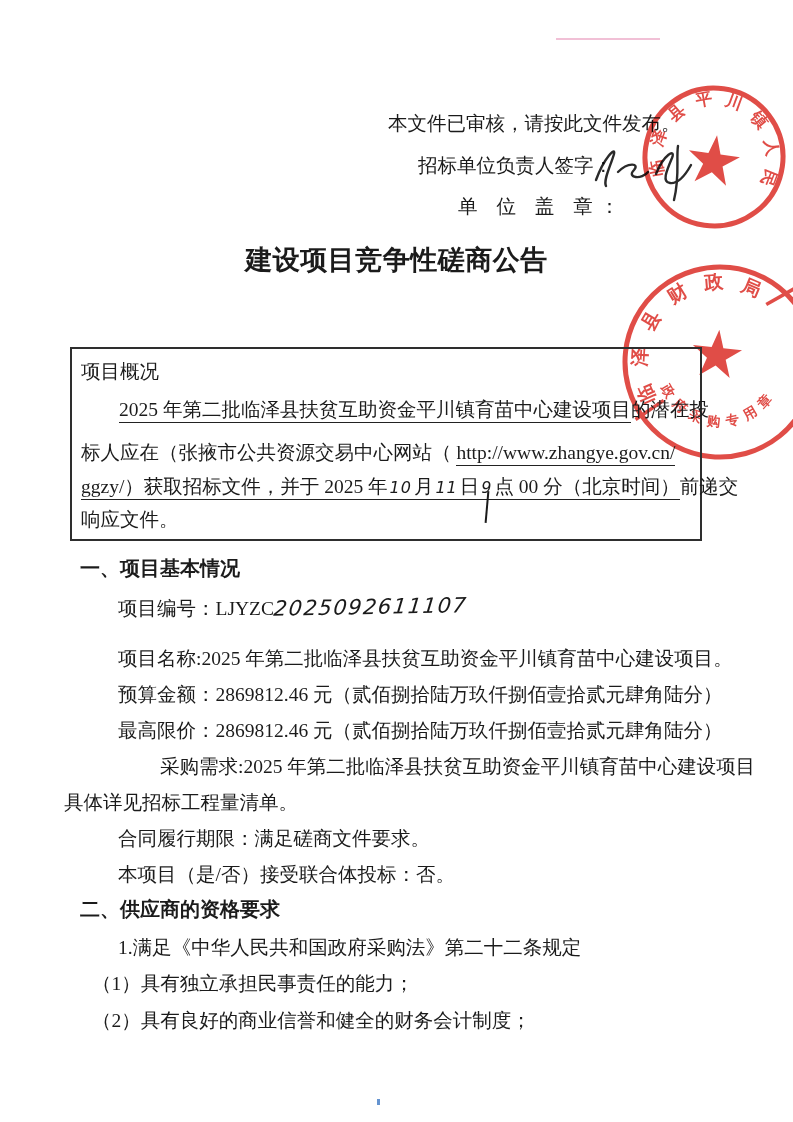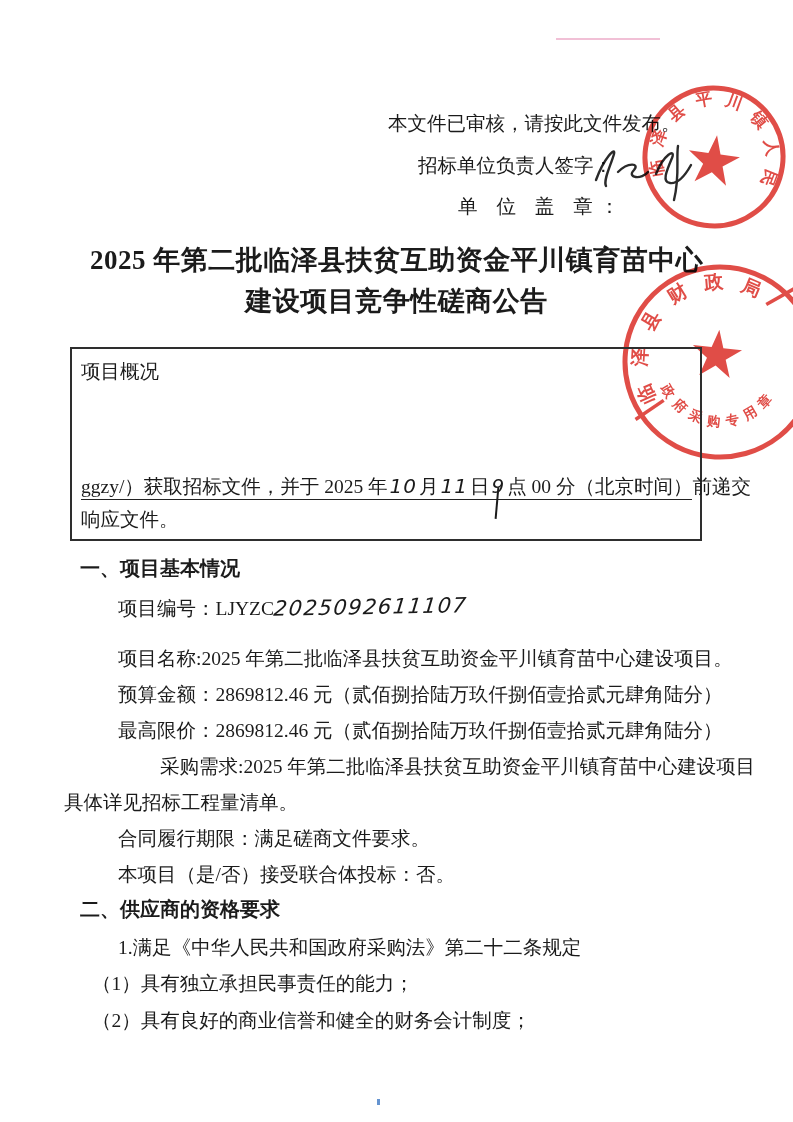--- a/index.html
+++ b/index.html
@@ -20,21 +20,21 @@
   .pl{position:absolute;left:9px;white-space:nowrap;}
   .u{border-bottom:1.6px solid #222;padding-bottom:2px;}
   
   .body-area{position:absolute;left:64px;top:0;width:720px;}
   .bl{position:absolute;font-size:19.5px;line-height:25px;white-space:nowrap;}
   .bold{font-weight:bold;font-size:20px;}
   
   .hand{font-family:"DejaVu Sans",sans-serif;font-style:italic;color:#1a1a1a;}
   .hand-num{display:inline-block;font-size:21px;transform:skewX(-7deg) rotate(-1deg);
     letter-spacing:1.5px;position:relative;top:-1px;}
-  .hand-date{font-size:20px;padding:0 2px;letter-spacing:1px;}
+  .hand-date{font-size:16px;padding:0 2px;letter-spacing:1px;}
   .hand-nine{position:relative;display:inline-block;}
   .hand-nine::after{content:"";position:absolute;left:7px;top:13px;width:2px;height:32px;
     background:#1b1b1b;transform:rotate(5deg);}
   
   .seal{position:absolute;mix-blend-mode:multiply;}
   .pink-line{position:absolute;left:556px;top:38px;width:104px;height:2px;
     background:#efb9d2;opacity:.9;}
   .blue-dot{position:absolute;left:377px;top:1099px;width:3px;height:6px;
     background:#3f79c4;opacity:.8;}
 </style>
@@ -66,21 +66,20 @@
       <defs>
         <path id="townArc" d="M 30.1,105.5 A 53,53 0 1 1 121.9,105.5" fill="none"></path>
       </defs>
       <text font-size="16.5" fill="#dd3a34" font-family="Liberation Serif, serif" font-weight="bold">
         <textPath href="#townArc" startOffset="2" textLength="268">临泽县平川镇人民政府</textPath>
       </text>
     </g>
   </svg>
 
   <div class="doc-title" style="top:240px;">
-    <div>2025 年第二批临泽县扶贫互助资金平川镇育苗中心</div>
     <div>建设项目竞争性磋商公告</div>
   </div>
 
   <svg class="seal" style="left:612px;top:256px;" width="181" height="214" viewBox="0 0 181 214">
     <g transform="rotate(6 108 106)" opacity="0.9">
       <circle cx="108" cy="106" r="95" fill="none" stroke="#dd3a34" stroke-width="5"></circle>
       <polygon transform="translate(104,100)" fill="#dd3a34" points="0,-26 5.9,-8 24.7,-8 9.4,3.1 15.3,21 0,9.9 -15.3,21 -9.4,3.1 -24.7,-8 -5.9,-8"></polygon>
       <line x1="148" y1="44" x2="176" y2="24" stroke="#dd3a34" stroke-width="3.5"></line>
       <line x1="30" y1="172" x2="56" y2="150" stroke="#dd3a34" stroke-width="3.5"></line>
       <defs>
@@ -91,20 +90,26 @@
         <textPath href="#finTop" startOffset="4" textLength="195">临泽县财政局</textPath>
       </text>
       <text font-size="13.5" fill="#dd3a34" font-family="Liberation Serif, serif" font-weight="bold">
         <textPath href="#finBottom" startOffset="5" textLength="135">政府采购专用章</textPath>
       </text>
     </g>
   </svg>
 
   <div class="ov-box">
     <div class="pl" style="top:9px;">项目概况</div>
+    <div class="pl" style="top:47px;left:47px;">
+      <span class="u">2025 年第二批临泽县扶贫互助资金平川镇育苗中心建设项目</span><span>的潜在投</span>
+    </div>
+    <div class="pl" style="top:90px;">
+      <span>标人应在（张掖市公共资源交易中心网站（ </span><span class="u">http://www.zhangye.gov.cn/</span>
+    </div>
     <div class="pl" style="top:124px;">
       <span class="u"><span>ggzy/</span><span>）获取招标文件，并于 2025 年</span><span class="hand hand-date">10</span><span>月</span><span class="hand hand-date">11</span><span>日</span><span class="hand hand-date hand-nine">9</span><span>点 00 分（北京时间）</span></span><span>前递交</span>
     </div>
     <div class="pl" style="top:157px;">响应文件。</div>
   </div>
 
   <div class="body-area">
     <div class="bl bold" style="top:556px;left:16px;">一、项目基本情况</div>
 
     <div class="bl" style="top:596px;left:54px;">

